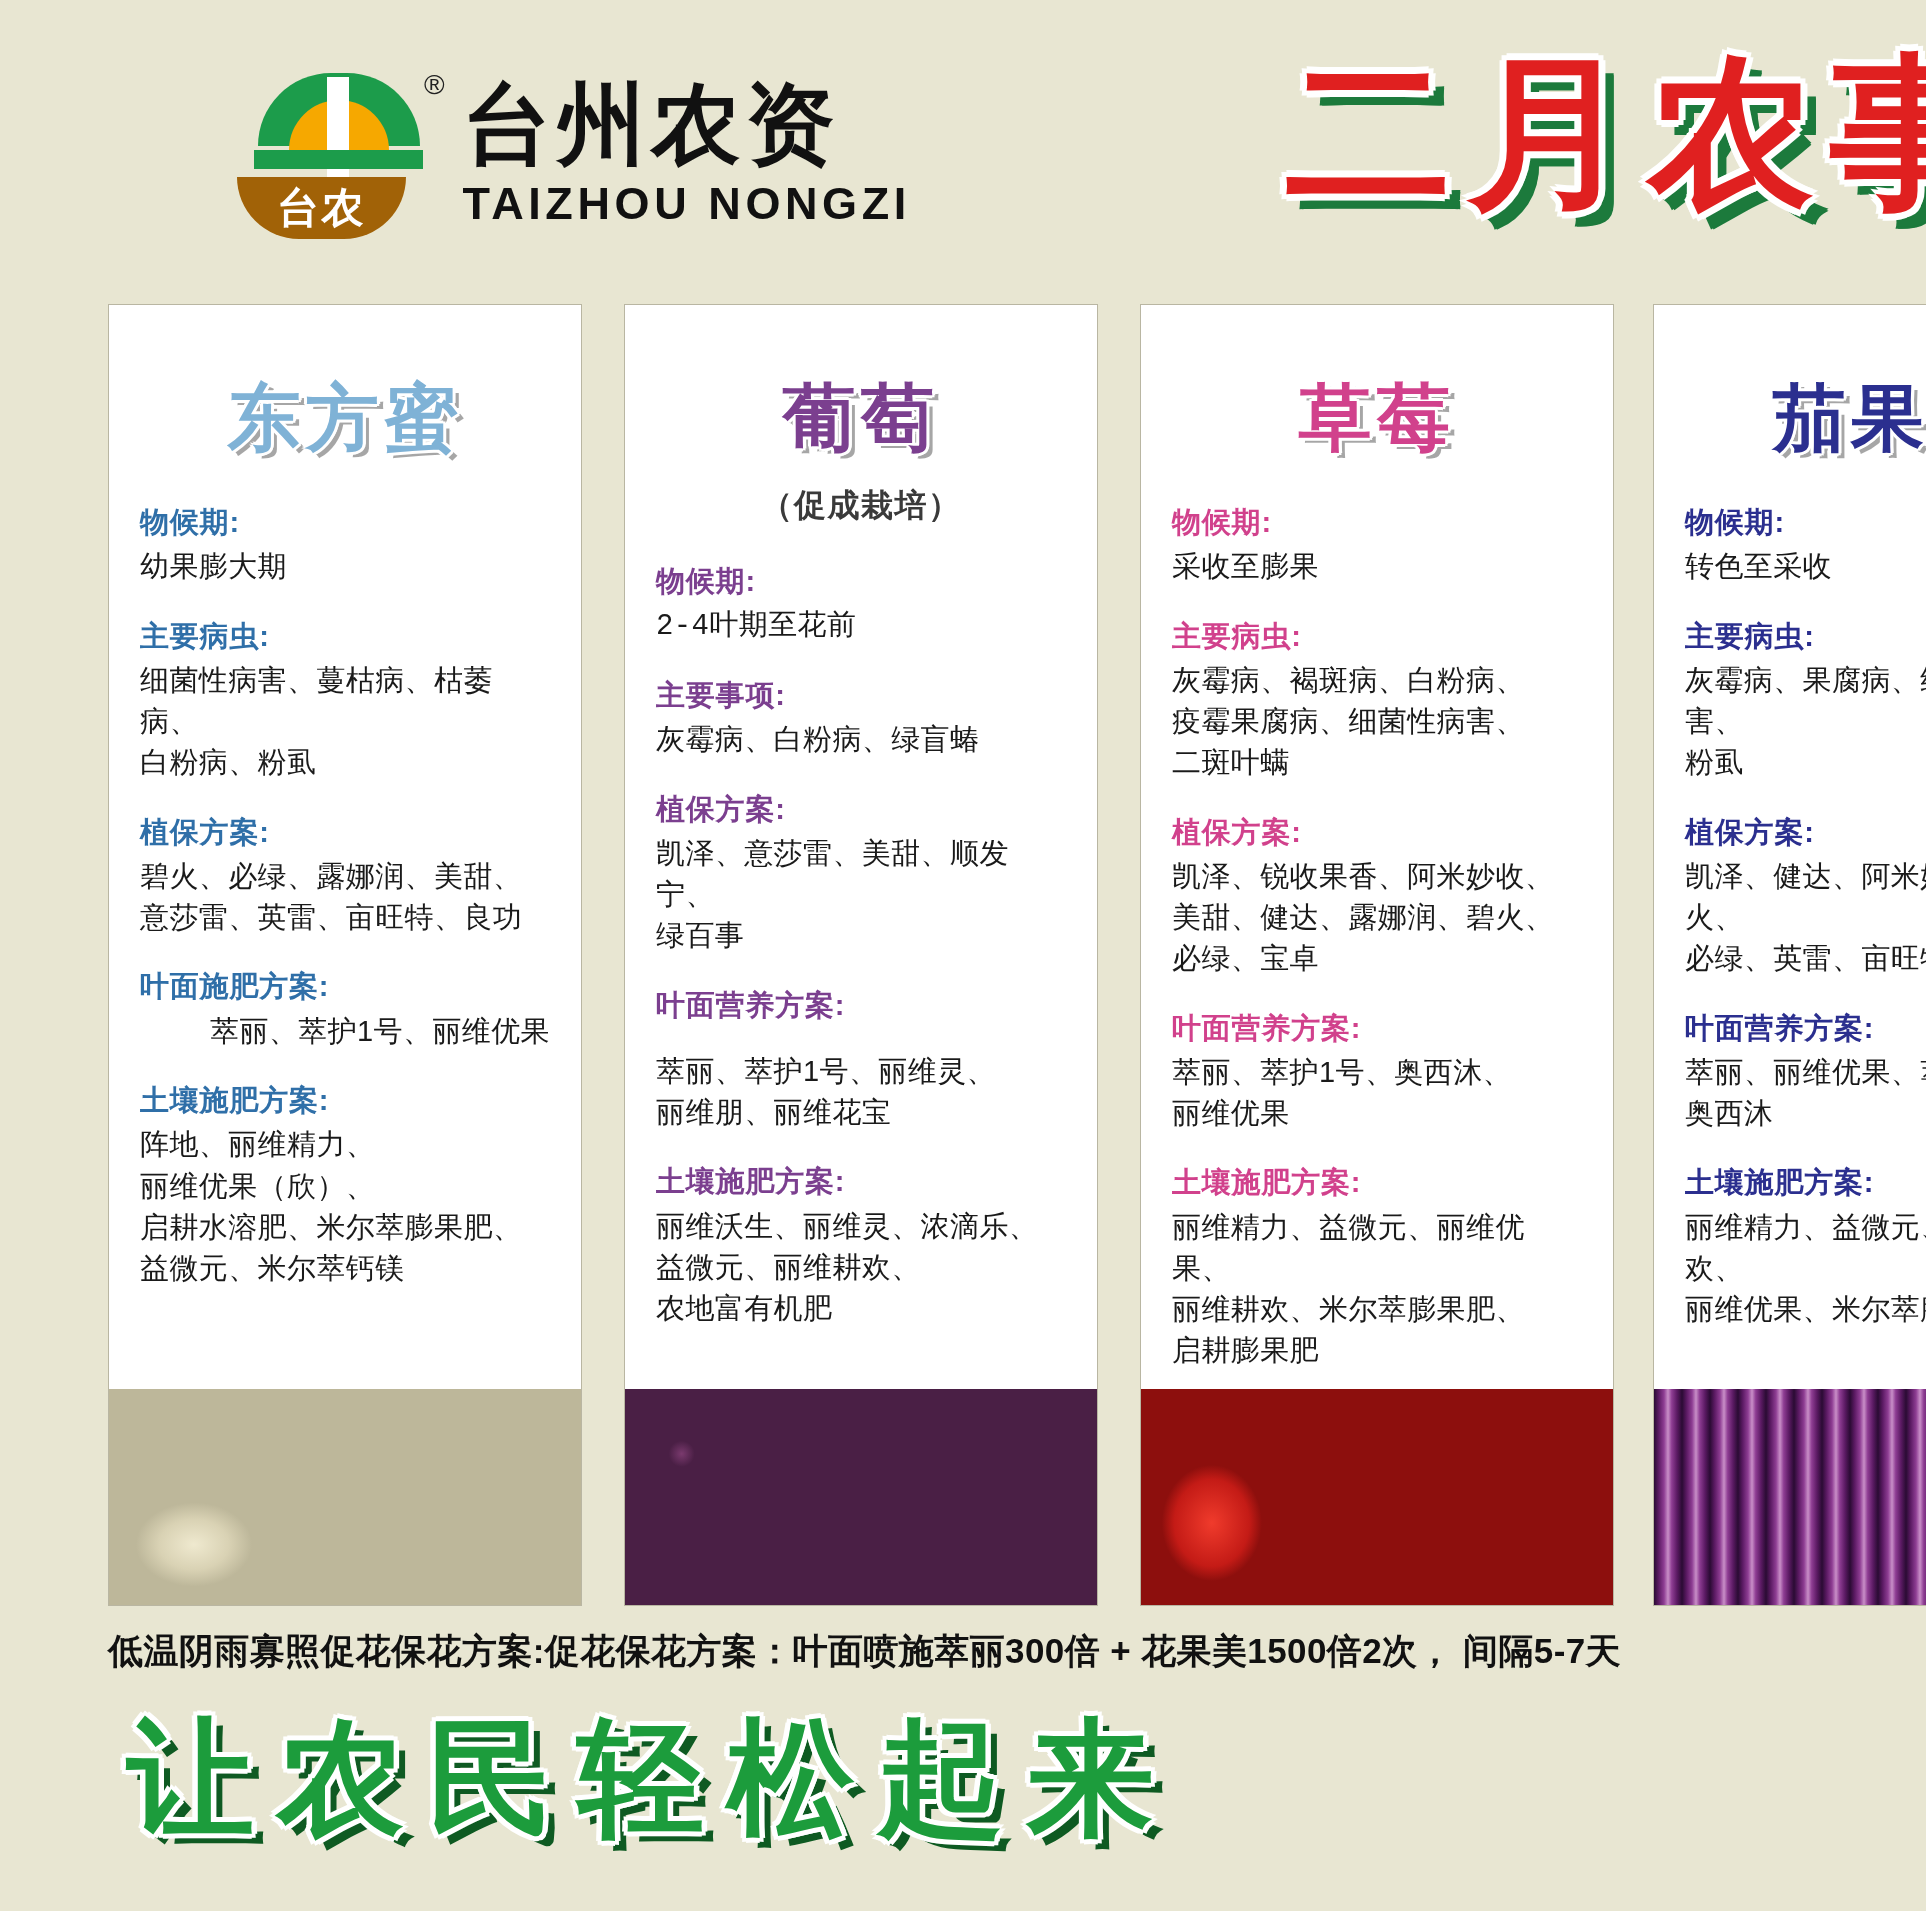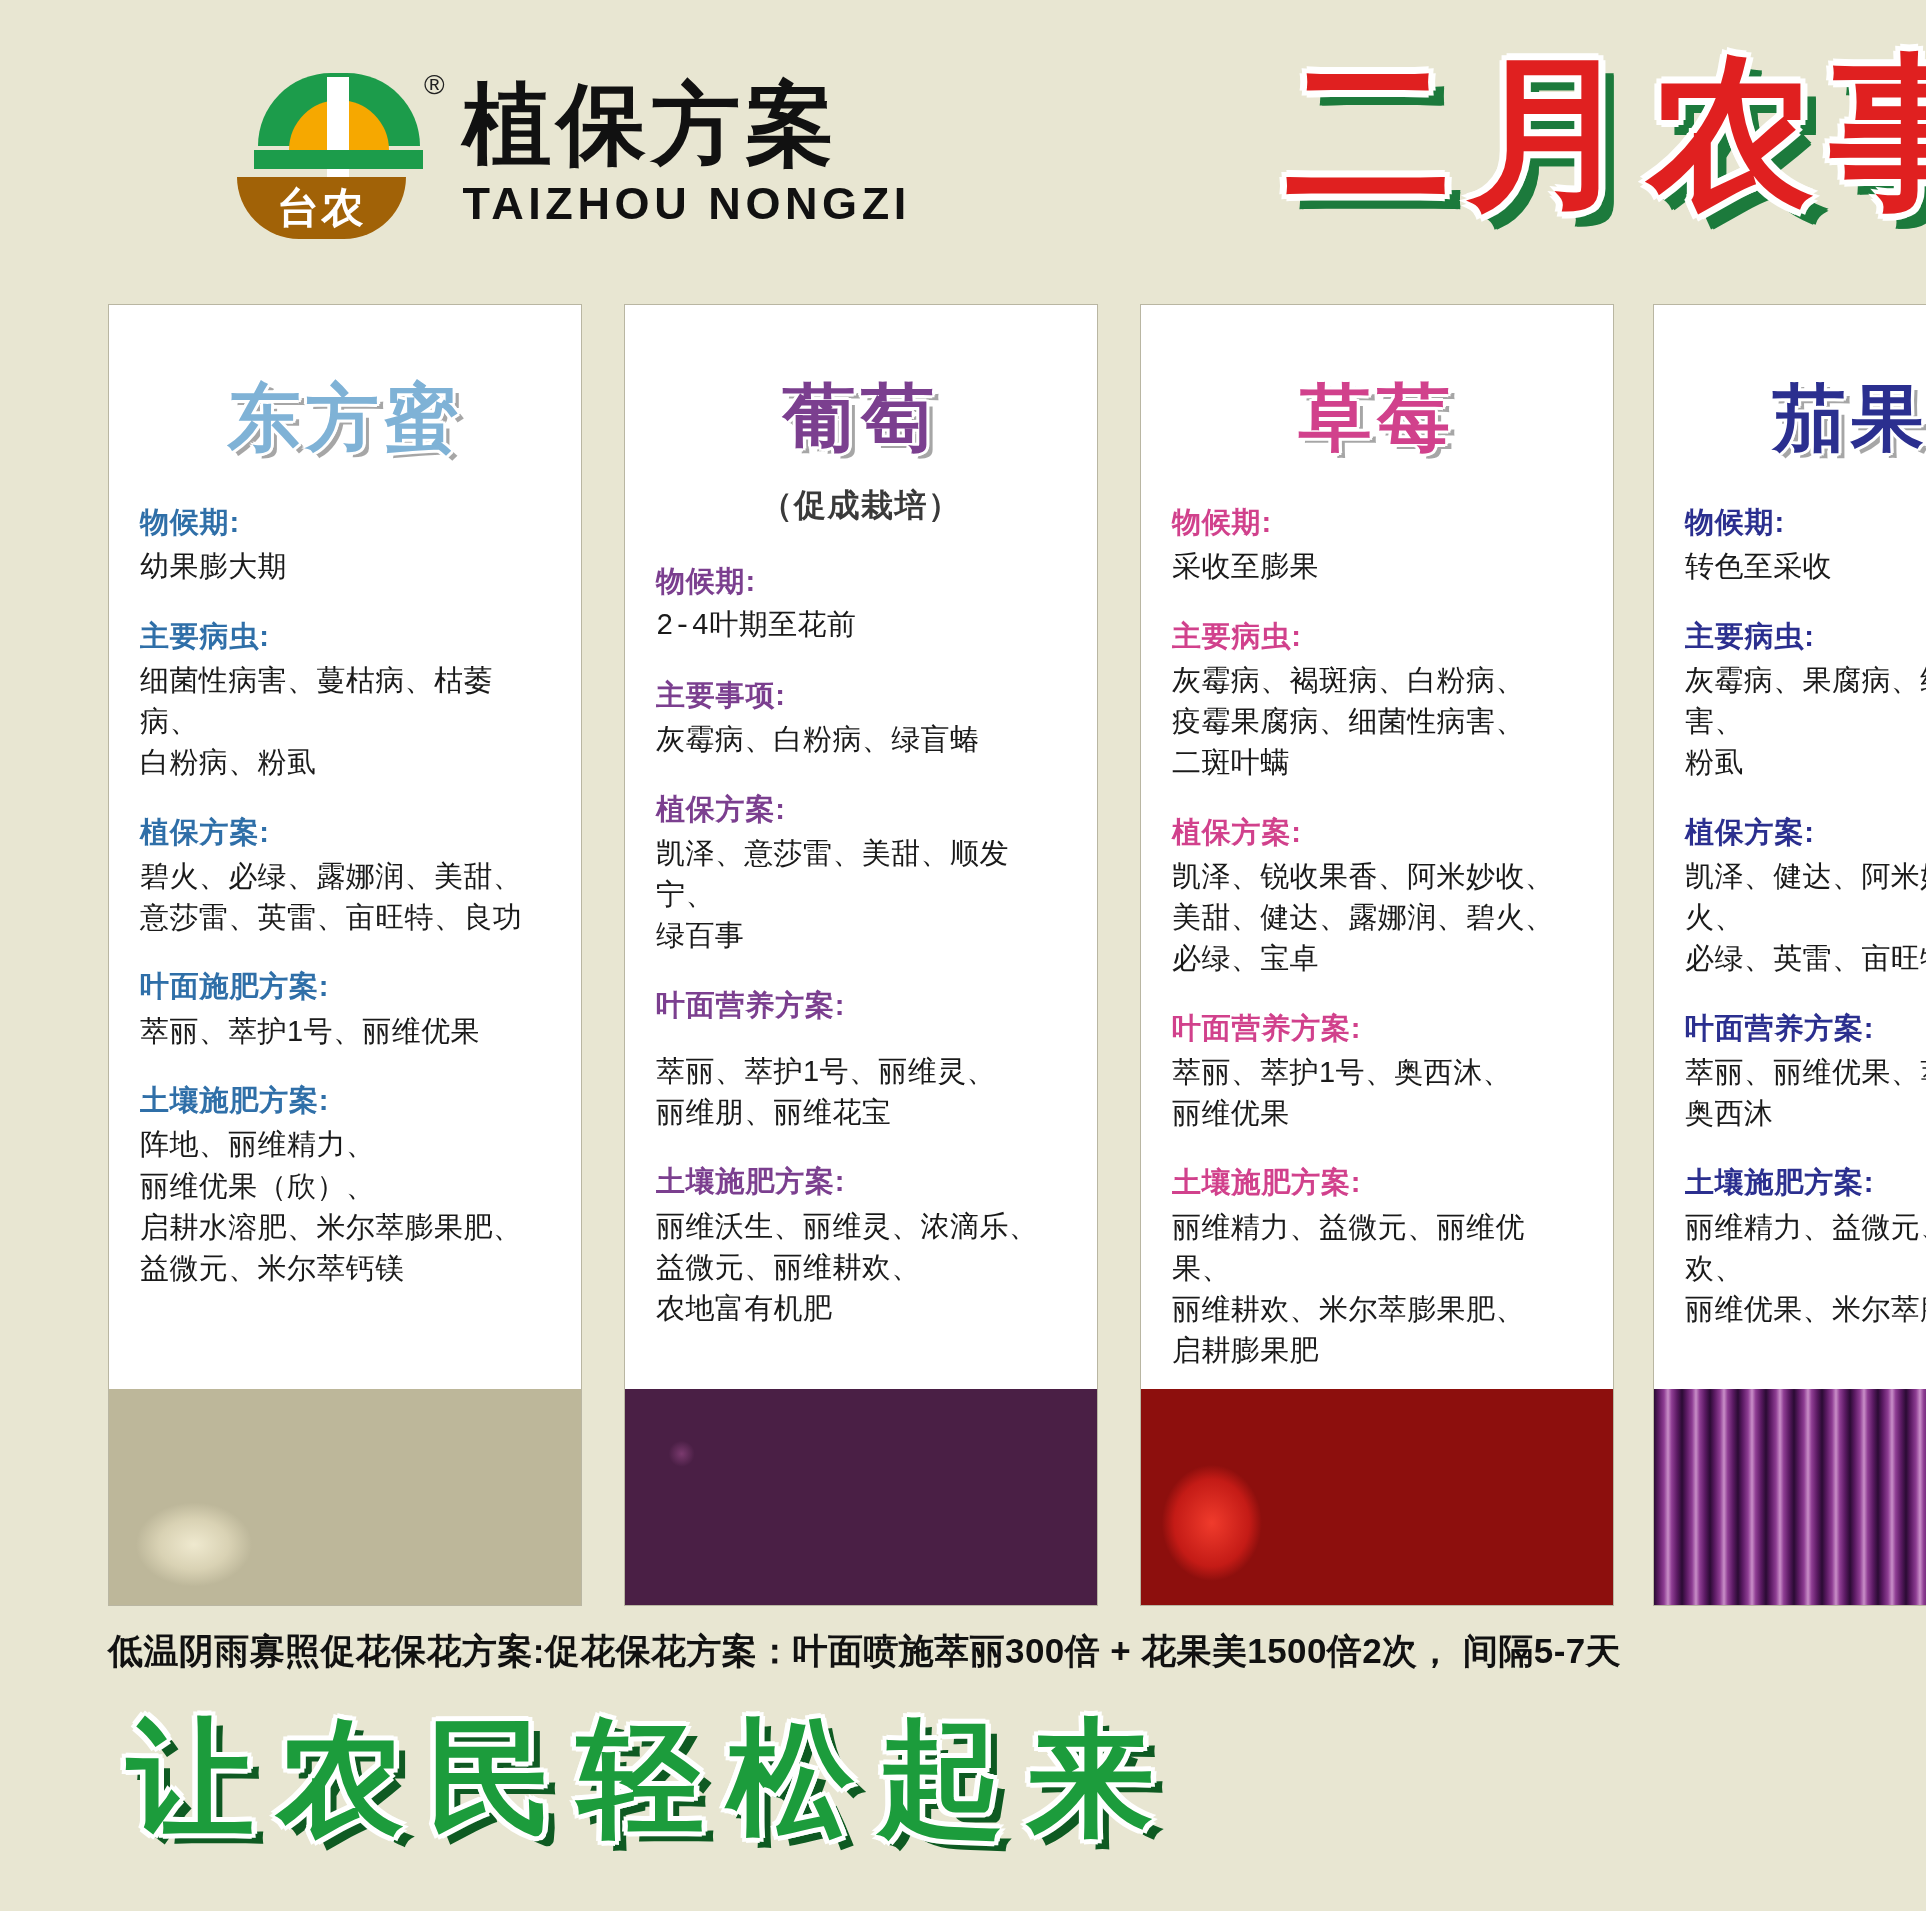--- a/index.html
+++ b/index.html
@@ -255,21 +255,21 @@
     <div id="logo-block">
       <div id="logo-mark">
         <div class="arc-top"></div>
         <div class="arc-inner"></div>
         <div class="stem"></div>
         <div class="band"></div>
         <div class="cn-oval">台农</div>
         <div class="reg-mark">®</div>
       </div>
       <div id="logo-text">
-        <div class="cn">植保方案</div>
+        <div class="cn">台州农资</div>
         <div class="en">TAIZHOU NONGZI</div>
       </div>
     </div>
 
     <div id="main-title">二月农事提醒</div>
   </div>
 
   <div id="columns">
 
     <div class="col col-0">
@@ -284,21 +284,21 @@
           <div class="sec-t" style="white-space: pre-line;">细菌性病害、蔓枯病、枯萎病、
 白粉病、粉虱</div>
         </div>
         <div class="sec">
           <div class="sec-h" style="color: rgb(47, 111, 168);">植保方案:</div>
           <div class="sec-t" style="white-space: pre-line;">碧火、必绿、露娜润、美甜、
 意莎雷、英雷、亩旺特、良功</div>
         </div>
         <div class="sec">
           <div class="sec-h" style="color: rgb(47, 111, 168);">叶面施肥方案:</div>
-          <div class="sec-t" style="white-space: pre-line;">萃丽、萃护1号、丽维优果</div>
+          <div class="sec-t" style="white-space: pre-line; text-align: right;">萃丽、萃护1号、丽维优果</div>
         </div>
         <div class="sec">
           <div class="sec-h" style="color: rgb(47, 111, 168);">土壤施肥方案:</div>
           <div class="sec-t" style="white-space: pre-line;">阵地、丽维精力、
 丽维优果（欣）、
 启耕水溶肥、米尔萃膨果肥、
 益微元、米尔萃钙镁</div>
         </div>
       </div>
       <div class="col-photo ph-melon"></div>

